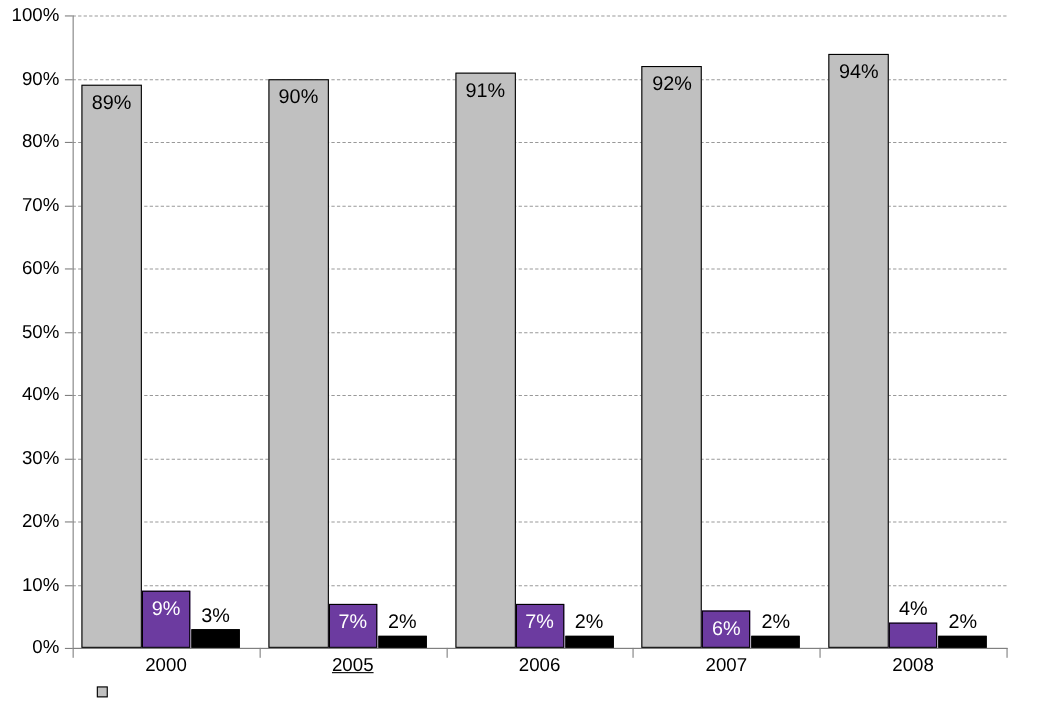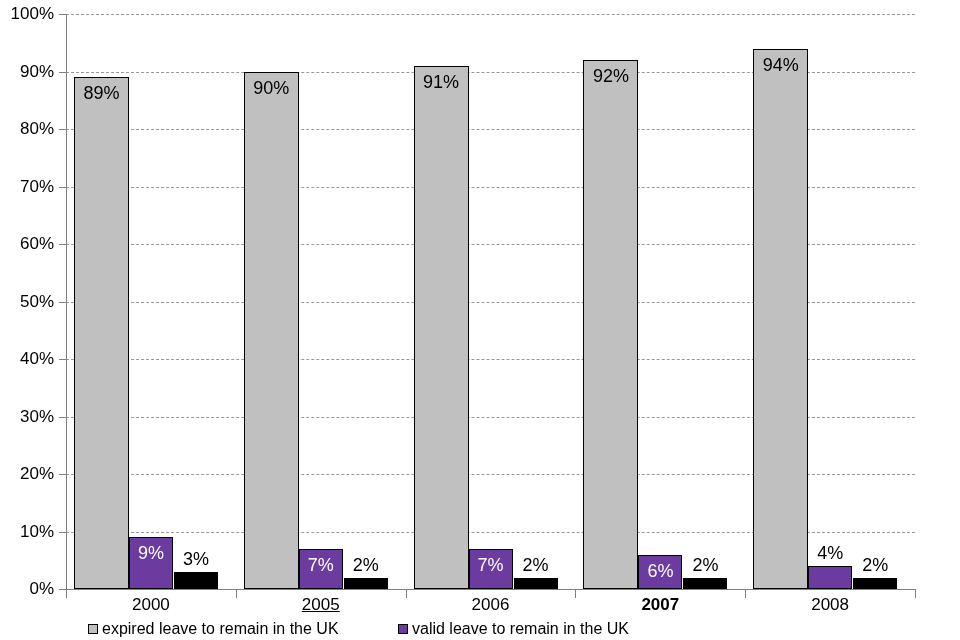--- a/index.html
+++ b/index.html
@@ -262,28 +262,23 @@
       <div class="x-sep" style="left: 235.8px;"></div>
       <div class="x-sep" style="left: 405.6px;"></div>
       <div class="x-sep" style="left: 575.4px;"></div>
       <div class="x-sep" style="left: 745.2px;"></div>
       <div class="x-edge" style="left: 915px;"></div>
     </div>
   <div id="x-labels-layer">
       <div class="x-label" style="left: 66px; width: 169.8px;">2000</div>
       <div class="x-label" style="left: 235.8px; width: 169.8px; text-decoration: underline;">2005</div>
       <div class="x-label" style="left: 405.6px; width: 169.8px;">2006</div>
-      <div class="x-label" style="left: 575.4px; width: 169.8px; font-weight: bold;">2007</div>
+      <div class="x-label" style="left: 575.4px; width: 169.8px;">2007</div>
       <div class="x-label" style="left: 745.2px; width: 169.8px;">2008</div>
     </div>
 
   <div class="legend" id="legend">
       <div class="legend-item" style="left: 88px;">
         <span class="legend-swatch expired"></span>
-        <span class="legend-text">expired leave to remain in the UK</span>
-      </div>
-      <div class="legend-item" style="left: 398px;">
-        <span class="legend-swatch valid"></span>
-        <span class="legend-text">valid leave to remain in the UK</span>
       </div>
     </div>
 
 </div>
 
 </body></html>

